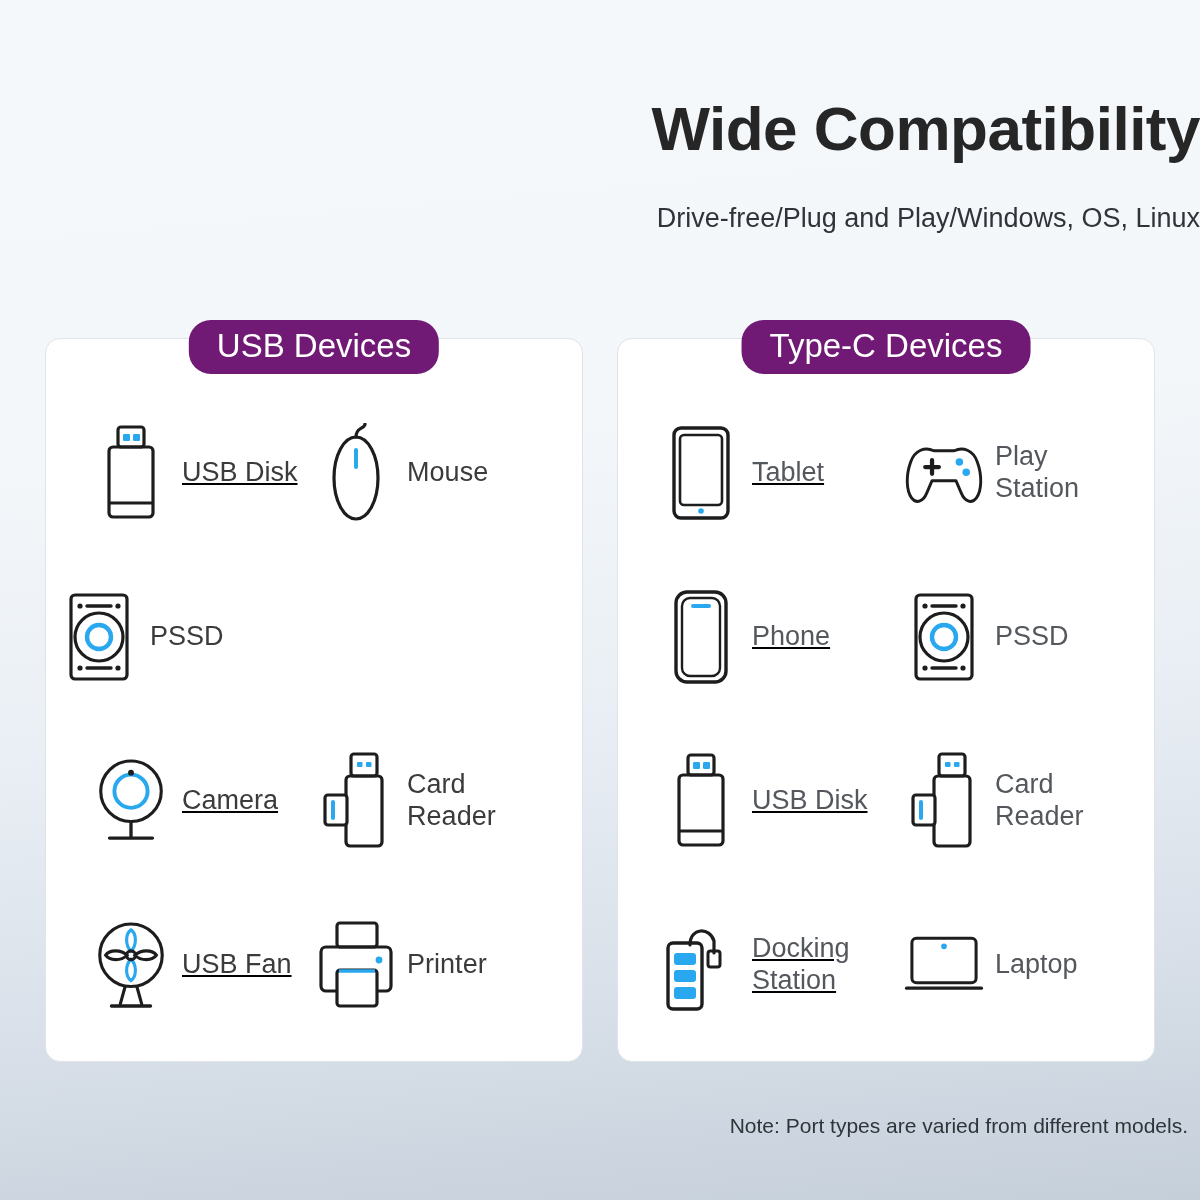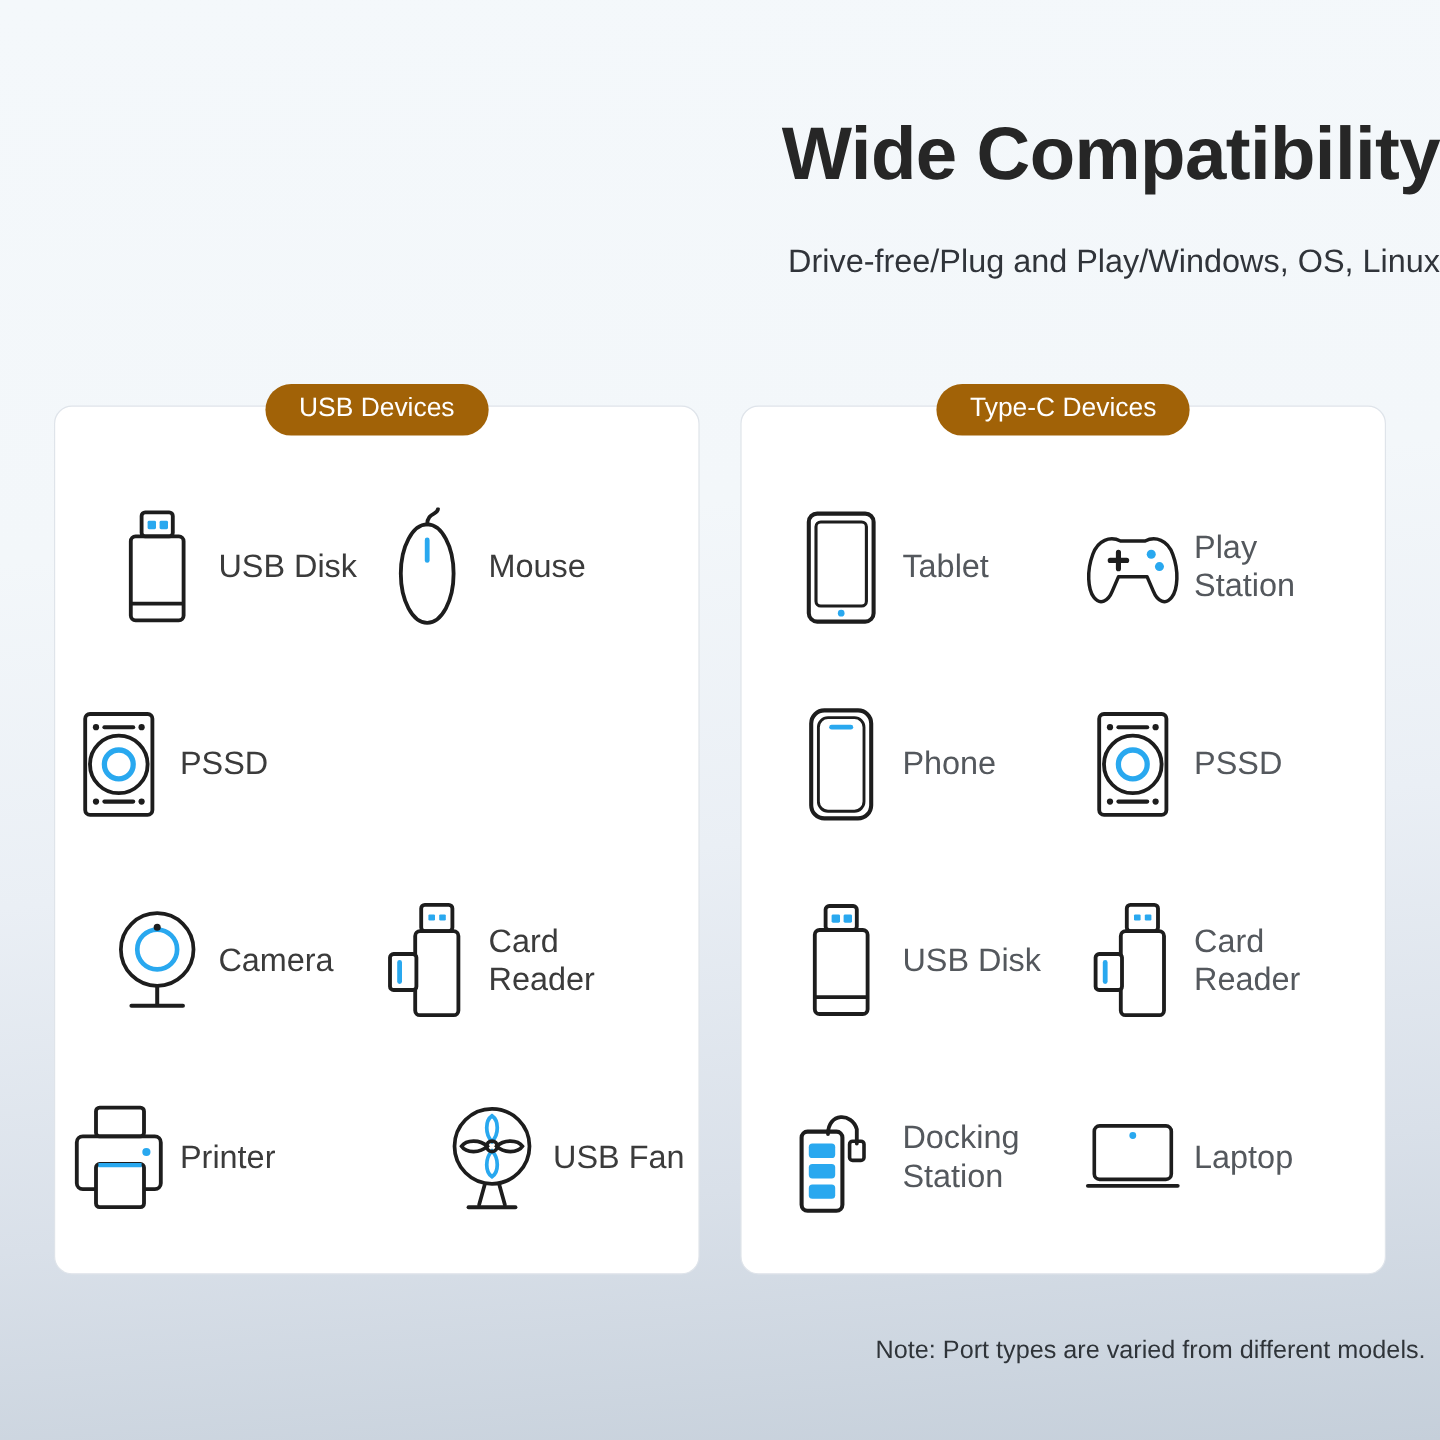--- a/index.html
+++ b/index.html
@@ -54,23 +54,23 @@
     background: #ffffff;
     border: 1px solid #dfe4ea;
     border-radius: 15px;
     box-sizing: border-box;
   }
   .badge {
     position: absolute;
     top: -19px;
     left: 50%;
     transform: translateX(-50%);
-    background: #a16207;
+    background: #701a75;
     color: #ffffff;
-    font-size: 22px;
+    font-size: 33px;
     line-height: 1;
     padding: 9px 28px 12px;
     border-radius: 22px;
     white-space: nowrap;
   }
 
   .rows {
     padding-top: 52px;
     display: flex;
     flex-direction: column;
@@ -78,21 +78,21 @@
   .row {
     display: flex;
     height: 164px;
     align-items: center;
   }
   .cell {
     display: flex;
     align-items: center;
     box-sizing: border-box;
   }
-  .cell.c1 { width: 258px; padding-left: 44px; }
+  .cell.c1 { width: 258px; padding-left: 44px; text-decoration: underline; }
   .cell.c2 { width: 280px; padding-left: 12px; }
   .panel.right .cell.c1 { width: 268px; padding-left: 42px; }
   .panel.right .cell.c2 { width: 270px; padding-left: 18px; }
 
   .ico {
     width: 82px;
     flex: 0 0 82px;
     display: flex;
     align-items: center;
     justify-content: center;
@@ -200,46 +200,46 @@
                 <rect x="6" y="44" width="22" height="30" rx="3" fill="#ffffff" stroke="#1d1d1d" stroke-width="3.2"></rect>
                 <line x1="14" y1="51" x2="14" y2="67" stroke="#29a8ef" stroke-width="4" stroke-linecap="round"></line>
               </svg>
             </span>
             <span class="lbl">Card
 Reader</span>
           </div>
         </div>
 
         <div class="row">
-          <div class="cell c2">
-            <span class="ico">
-              <svg width="82" height="90" viewBox="0 0 82 90">
-                <rect x="22" y="3" width="40" height="24" rx="3" fill="none" stroke="#1d1d1d" stroke-width="3.2"></rect>
-                <rect x="6" y="27" width="70" height="44" rx="5" fill="none" stroke="#1d1d1d" stroke-width="3.2"></rect>
-                <circle cx="64" cy="40" r="3.4" fill="#29a8ef"></circle>
-                <rect x="22" y="50" width="40" height="36" rx="3" fill="#ffffff" stroke="#1d1d1d" stroke-width="3.2"></rect>
-                <line x1="24" y1="51" x2="60" y2="51" stroke="#29a8ef" stroke-width="3.6"></line>
-              </svg>
-            </span>
-            <span class="lbl">Printer</span>
-          </div>
           <div class="cell c1">
             <span class="ico">
               <svg width="84" height="96" viewBox="0 0 84 96">
                 <circle cx="42" cy="38" r="32" fill="none" stroke="#1d1d1d" stroke-width="3.2"></circle>
                 <path d="M42 34 C36 28 36 16 42 12 C48 16 48 28 42 34 Z" fill="none" stroke="#29a8ef" stroke-width="3.2"></path>
                 <path d="M42 42 C48 48 48 60 42 64 C36 60 36 48 42 42 Z" fill="none" stroke="#29a8ef" stroke-width="3.2"></path>
                 <path d="M38 38 C32 32 20 32 16 38 C20 44 32 44 38 38 Z" fill="none" stroke="#1d1d1d" stroke-width="3.2"></path>
                 <path d="M46 38 C52 32 64 32 68 38 C64 44 52 44 46 38 Z" fill="none" stroke="#1d1d1d" stroke-width="3.2"></path>
                 <circle cx="42" cy="38" r="4.5" fill="none" stroke="#1d1d1d" stroke-width="3.2"></circle>
                 <path d="M36 70 L31 88 M48 70 L53 88" fill="none" stroke="#1d1d1d" stroke-width="3.2" stroke-linecap="round"></path>
                 <line x1="22" y1="90" x2="62" y2="90" stroke="#1d1d1d" stroke-width="3.4" stroke-linecap="round"></line>
               </svg>
             </span>
             <span class="lbl">USB Fan</span>
+          </div>
+          <div class="cell c2">
+            <span class="ico">
+              <svg width="82" height="90" viewBox="0 0 82 90">
+                <rect x="22" y="3" width="40" height="24" rx="3" fill="none" stroke="#1d1d1d" stroke-width="3.2"></rect>
+                <rect x="6" y="27" width="70" height="44" rx="5" fill="none" stroke="#1d1d1d" stroke-width="3.2"></rect>
+                <circle cx="64" cy="40" r="3.4" fill="#29a8ef"></circle>
+                <rect x="22" y="50" width="40" height="36" rx="3" fill="#ffffff" stroke="#1d1d1d" stroke-width="3.2"></rect>
+                <line x1="24" y1="51" x2="60" y2="51" stroke="#29a8ef" stroke-width="3.6"></line>
+              </svg>
+            </span>
+            <span class="lbl">Printer</span>
           </div>
         </div>
 
       </div>
     </div>
 
     <div class="panel right">
       <div class="badge">Type-C Devices</div>
       <div class="rows">
 

